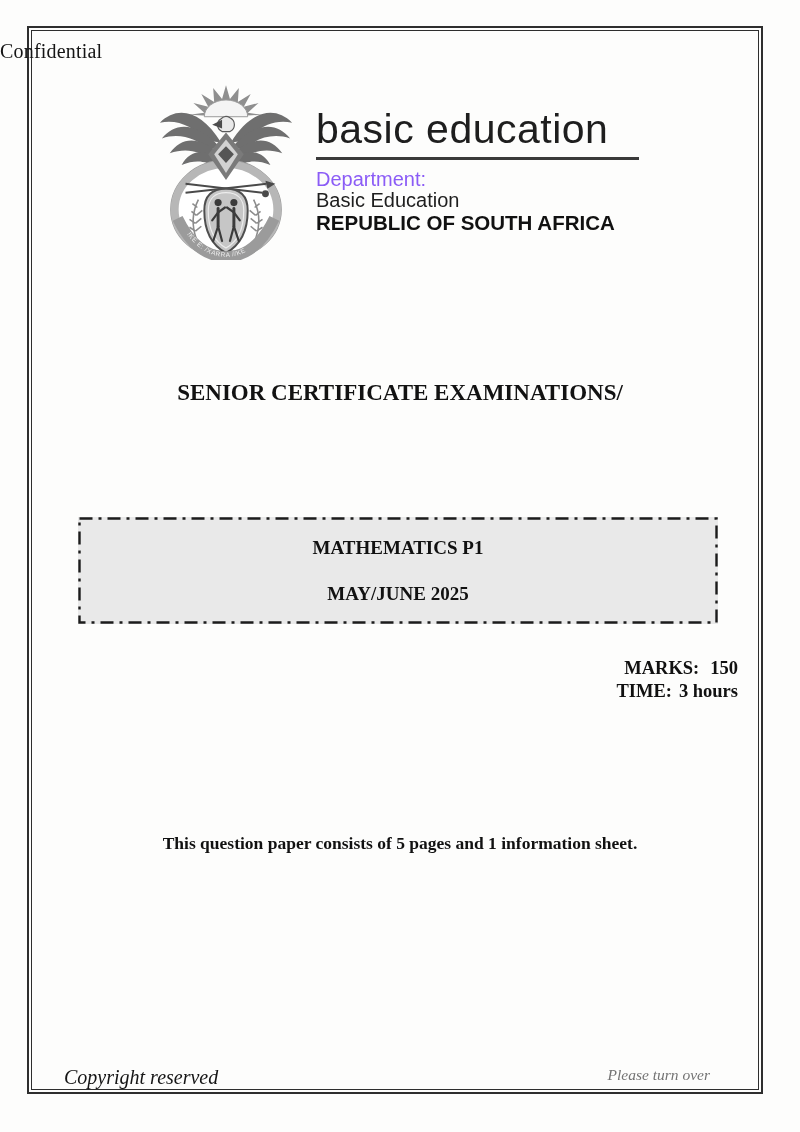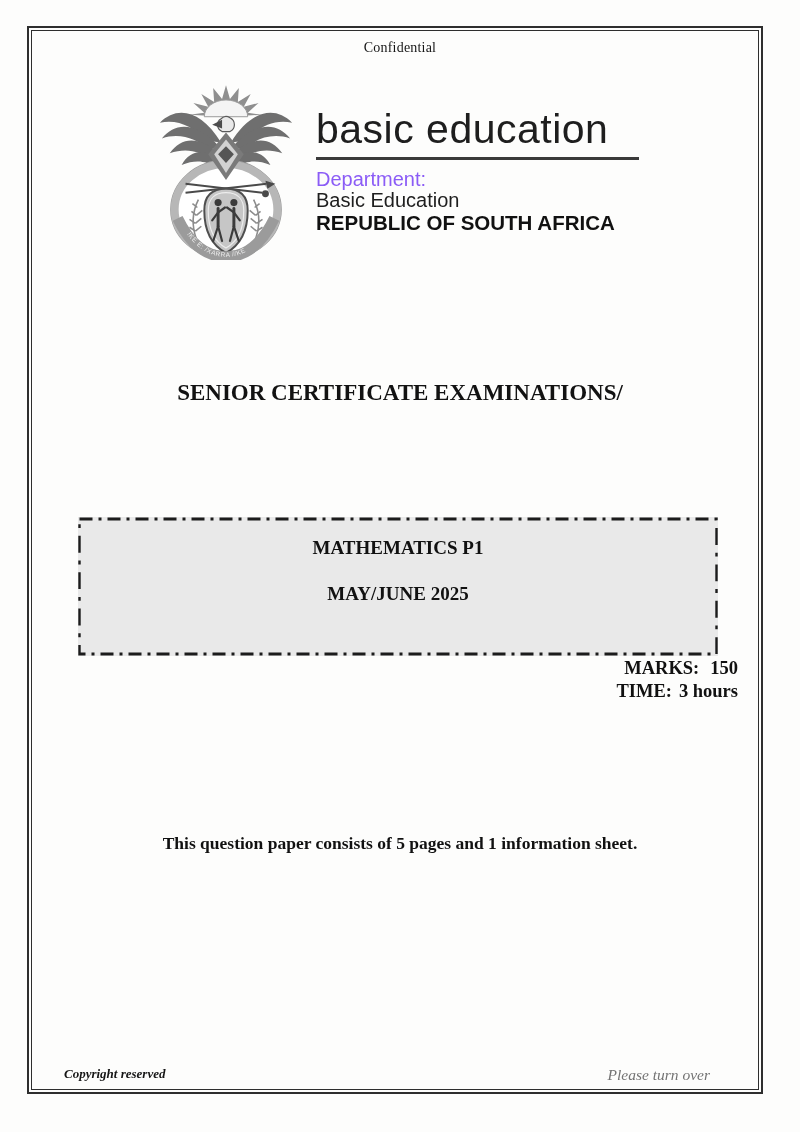--- a/index.html
+++ b/index.html
@@ -11,58 +11,58 @@
   
   .border-outer{
     position:absolute;left:27px;top:26px;width:736px;height:1068px;
     border:2px solid #2e2e2e;box-sizing:border-box;
   }
   .border-inner{
     position:absolute;left:2px;top:2px;right:2px;bottom:2px;
     border:1.5px solid #2e2e2e;
   }
   .confidential{
-    position:absolute;left:0;right:0;top:40px;text-align:center;
-    font-size:14px;letter-spacing:.2px;color:#151515;
+    position:absolute;left:0;right:0;top:40px;
+    font-size:20px;letter-spacing:.2px;color:#151515;
   }
   
   .emblem{position:absolute;left:152px;top:82px;width:148px;height:178px;}
   
   .head-text{position:absolute;left:316px;top:106px;width:340px;font-family:"Liberation Sans",sans-serif;}
   .brand{font-size:41px;line-height:46px;color:#1e1e1e;letter-spacing:.5px;}
   .brand-rule{width:323px;height:2.5px;background:#3a3a3a;margin-top:5px;}
   .dept{font-size:20px;line-height:21.5px;color:#8b5cf6;margin-top:9px;}
   .dept2{font-size:20px;line-height:21.5px;color:#1e1e1e;}
   .country{font-size:20.5px;line-height:22px;font-weight:bold;color:#111;}
   
   .exam-heading{
     position:absolute;left:0;right:0;top:356px;text-align:center;
     font-weight:bold;font-size:23px;line-height:31px;color:#121212;margin-top:21px;
   }
   
   .subject-box{
-    position:absolute;left:78px;top:517px;width:640px;height:139px;
+    position:absolute;left:78px;top:517px;width:640px;height:107px;
     background:#e9e9e9;box-sizing:border-box;text-align:center;
   }
   .subject-box svg.dashrect{position:absolute;left:0;top:0;width:100%;height:100%;}
   .subject{position:absolute;left:0;right:0;top:20px;font-weight:bold;font-size:19px;color:#111;}
   .session{position:absolute;left:0;right:0;top:66px;font-weight:bold;font-size:19px;color:#111;}
   
   .marks-block{position:absolute;right:62px;top:659px;text-align:right;font-weight:bold;font-size:18.5px;color:#111;}
   .marks-line{line-height:19px;}
   .marks-line + .marks-line{margin-top:4px;}
   .marks-line .val{margin-left:11px;}
   .marks-line .val2{margin-left:7px;}
   
   .pages-note{
     position:absolute;left:0;right:0;top:833px;text-align:center;
     font-weight:bold;font-size:17.5px;color:#111;
   }
   
-  .footer-left{position:absolute;left:64px;top:1066px;font-style:italic;font-size:13px;color:#151515;font-weight:bold;}
+  .footer-left{position:absolute;left:64px;top:1066px;font-style:italic;font-size:20px;color:#151515;}
   .footer-right{position:absolute;right:90px;top:1066px;font-style:italic;font-size:15.5px;color:#737373;}
 </style>
 </head>
 <body>
 
 <div class="page">
 
   <div class="border-outer">
     <div class="border-inner"></div>
   </div>

